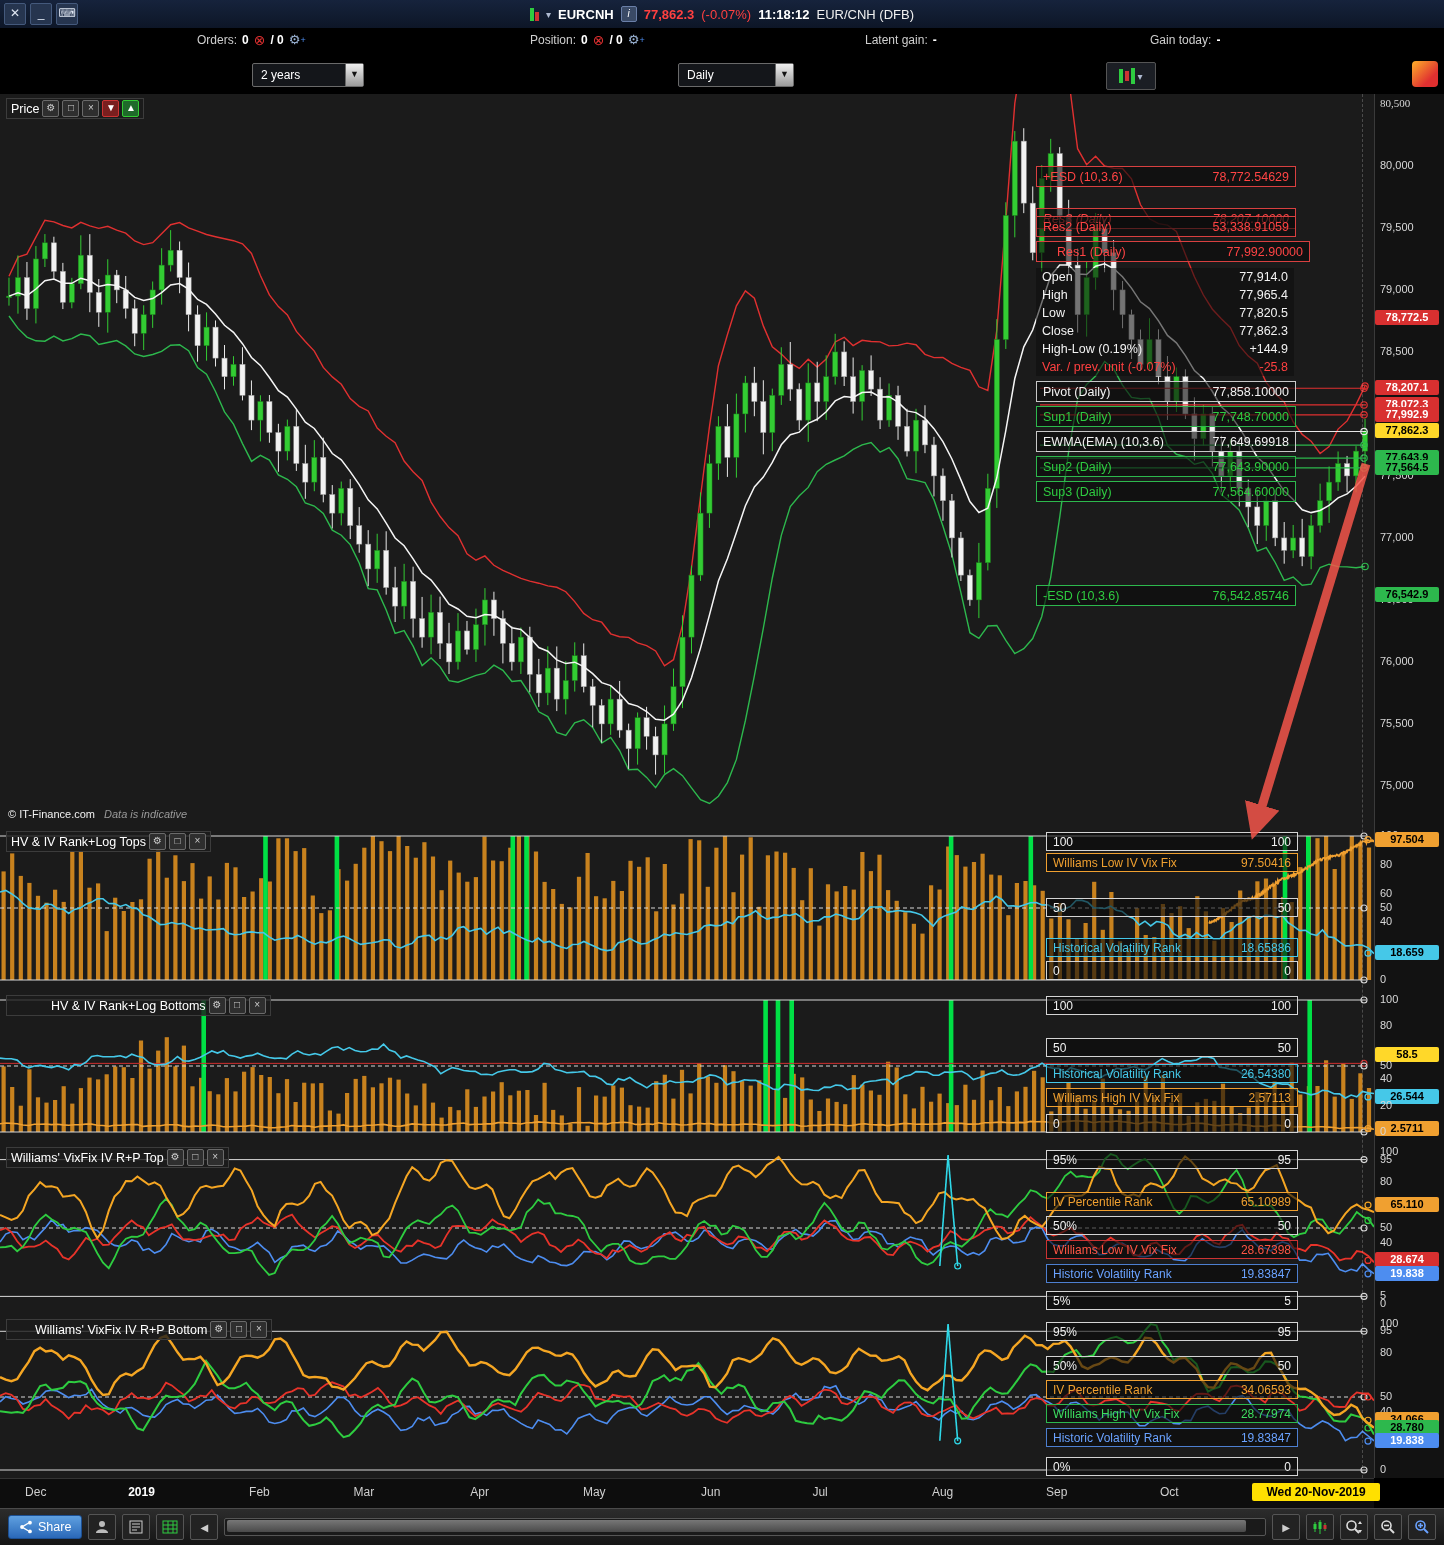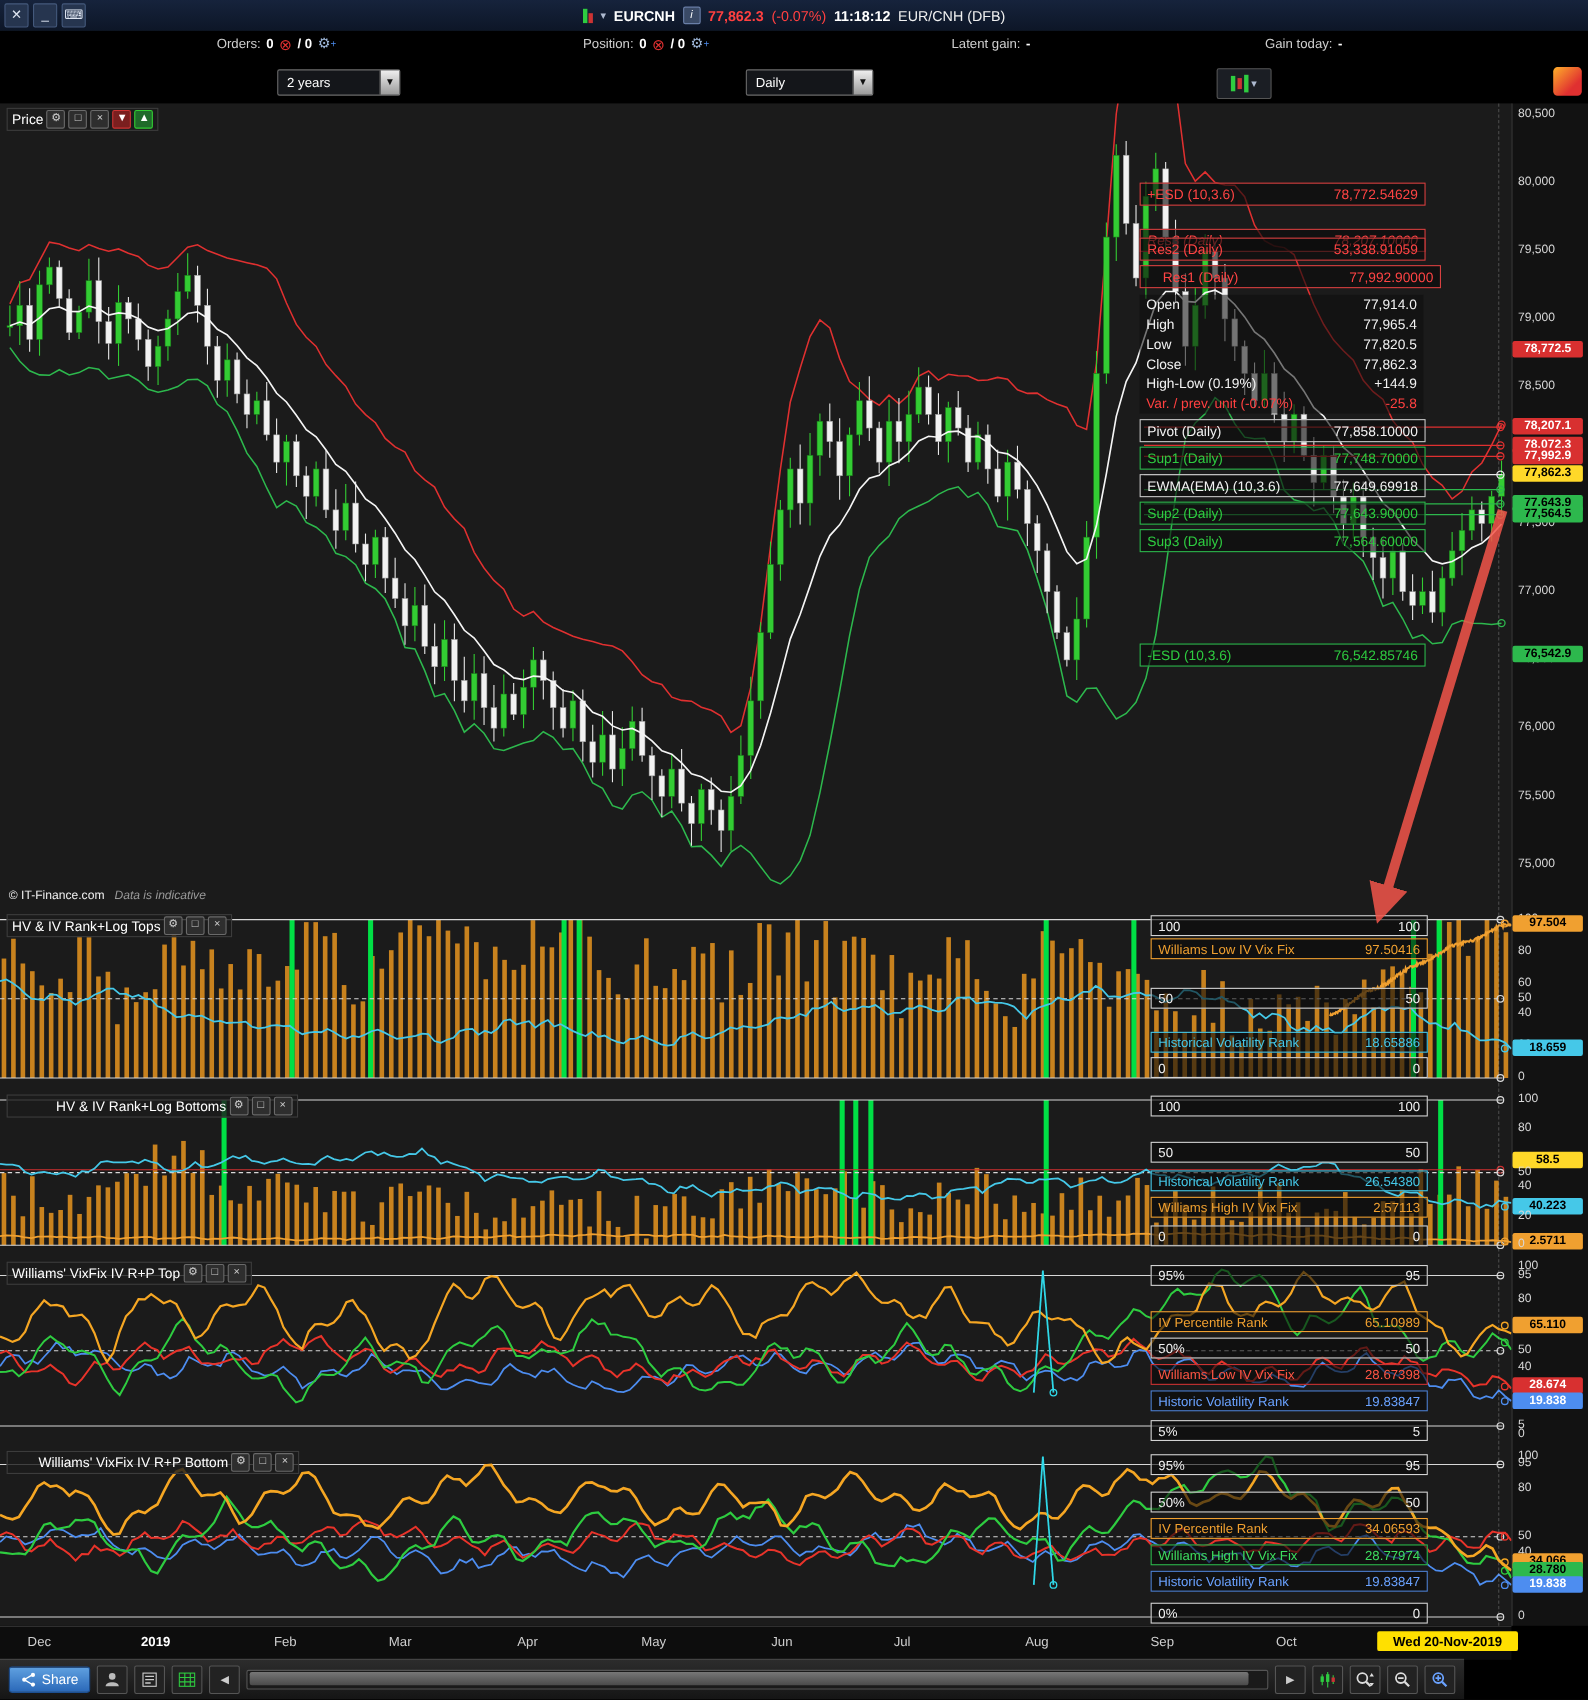--- a/index.html
+++ b/index.html
@@ -67,21 +67,21 @@
   .leg.red{color:#ff5544;border:1px solid #cc3333;}
   .leg.blue{color:#6aa2ff;border:1px solid #4d7fd0;}
   .leg.green{color:#3ddd5f;border:1px solid #2db84d;}
   .crosshair{position:absolute;left:1362px;top:94px;width:0;height:1384px;border-left:1px dashed rgba(200,200,200,.28);z-index:4;pointer-events:none;}
   .arrow-layer{position:absolute;left:0;top:0;width:1444px;height:1545px;z-index:8;pointer-events:none;}
   
   .xaxis{position:absolute;left:0;top:1478px;width:1374px;height:30px;background:#0d0d0d;border-top:1px solid #333;}
   .xlab{position:absolute;top:6px;color:#cfcfcf;font-size:12px;}
   .xlab.bold{color:#fff;font-weight:bold;}
   .date-badge{position:absolute;left:1252px;top:4px;width:128px;height:18px;background:#ffe000;color:#000;font-weight:bold;font-size:12px;text-align:center;line-height:18px;border-radius:2px;}
-  .bbar{position:absolute;left:0;top:1508px;width:1331px;height:37px;background:linear-gradient(#2c2c2c,#151515);border-top:1px solid #4a4a4a;display:flex;align-items:center;gap:6px;padding:0 8px;box-sizing:border-box;}
+  .bbar{position:absolute;left:0;top:1508px;width:1444px;height:37px;background:linear-gradient(#2c2c2c,#151515);border-top:1px solid #4a4a4a;display:flex;align-items:center;gap:6px;padding:0 8px;box-sizing:border-box;}
   .share-btn{height:22px;background:linear-gradient(#5fa0e0,#2a68b8);border:1px solid #1c4f92;border-radius:3px;color:#fff;display:flex;align-items:center;gap:5px;padding:0 10px;font-size:12.5px;}
   .bic{width:26px;height:24px;background:#222;border:1px solid #555;border-radius:2px;display:flex;align-items:center;justify-content:center;color:#ccc;font-size:10px;}
   .hscroll{flex:1;height:16px;background:#1a1a1a;border:1px solid #555;border-radius:2px;position:relative;}
   .thumb{position:absolute;left:2px;top:1px;height:12px;width:98%;background:linear-gradient(#777,#4a4a4a);border-radius:2px;}
 </style>
 </head>
 <body>
 
 <div class="app">
 
@@ -1064,21 +1064,21 @@
       <div class="leg blue" style="left: 1046px; top: 1428px;">
         <span>Historic Volatility Rank</span>
         <span>19.83847</span>
       </div>
       <div class="leg white" style="left: 1046px; top: 1457px;">
         <span>0%</span>
         <span>0</span>
       </div>
     </div>
   <div id="yaxis">
-      <div class="ax-lab" style="top: 96.9202px;">80,500</div>
+      <div class="ax-lab" style="top: 96.9202px; font-family: Liberation Serif, serif;">80,500</div>
       <div class="ax-lab" style="top: 158.921px;">80,000</div>
       <div class="ax-lab" style="top: 220.922px;">79,500</div>
       <div class="ax-lab" style="top: 282.923px;">79,000</div>
       <div class="ax-lab" style="top: 344.924px;">78,500</div>
       <div class="ax-lab" style="top: 406.925px;">78,000</div>
       <div class="ax-lab" style="top: 468.926px;">77,500</div>
       <div class="ax-lab" style="top: 530.927px;">77,000</div>
       <div class="ax-lab" style="top: 592.928px;">76,500</div>
       <div class="ax-lab" style="top: 654.929px;">76,000</div>
       <div class="ax-lab" style="top: 716.93px;">75,500</div>
@@ -1098,21 +1098,21 @@
       <div class="ax-lab" style="top: 901px;">50</div>
       <div class="ax-lab" style="top: 915.4px;">40</div>
       <div class="ax-lab" style="top: 944.2px;">20</div>
       <div class="ax-badge cyan" style="top: 945.13px;">18.659</div>
       <div class="ax-lab" style="top: 973px;">0</div>
       <div class="ax-lab" style="top: 993px;">100</div>
       <div class="ax-lab" style="top: 1019.4px;">80</div>
       <div class="ax-badge yellow" style="top: 1046.78px;">58.5</div>
       <div class="ax-lab" style="top: 1059px;">50</div>
       <div class="ax-lab" style="top: 1072.2px;">40</div>
-      <div class="ax-badge cyan" style="top: 1088.97px;">40.223</div>
+      <div class="ax-badge cyan" style="top: 1088.97px;">26.544</div>
       <div class="ax-lab" style="top: 1098.6px;">20</div>
       <div class="ax-badge orange" style="top: 1120.61px;">2.5711</div>
       <div class="ax-lab" style="top: 1125px;">0</div>
       <div class="ax-lab" style="top: 1145px;">100</div>
       <div class="ax-lab" style="top: 1152.6px;">95</div>
       <div class="ax-lab" style="top: 1175.4px;">80</div>
       <div class="ax-badge orange" style="top: 1197.03px;">65.110</div>
       <div class="ax-lab" style="top: 1221px;">50</div>
       <div class="ax-lab" style="top: 1236.2px;">40</div>
       <div class="ax-badge red" style="top: 1252.42px;">28.674</div>

